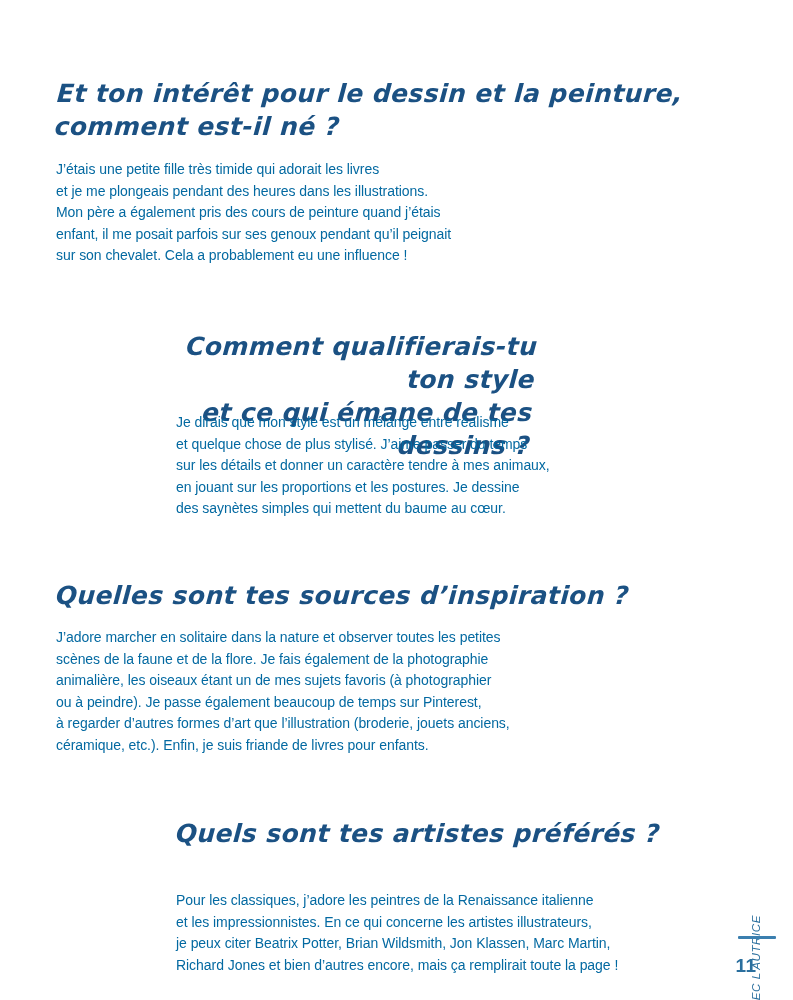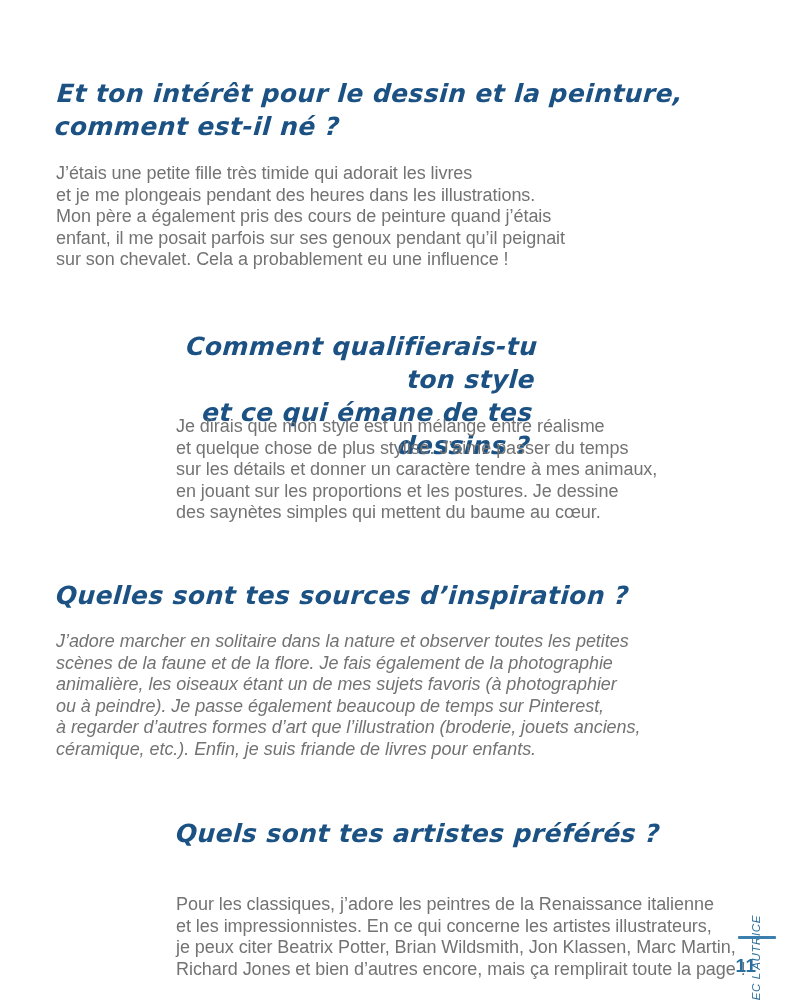--- a/index.html
+++ b/index.html
@@ -31,39 +31,39 @@
     line-height: 33px;
     letter-spacing: 0.4px;
     white-space: pre-line;
     transform: skewX(-4deg);
     -webkit-font-smoothing: antialiased;
   }
 
   
   .qa-body {
     position: absolute;
-    color: #737373;
+    color: #0369a1;
     font-family: "Liberation Sans", sans-serif;
-    font-size: 18px;
+    font-size: 14px;
     line-height: 21.6px;
     white-space: pre-line;
     letter-spacing: -0.05px;
   }
 
   
   #h1 { left: 56px; top: 56px; }
   #p1 { left: 56px; top: 145px; }
 
   
   #h2 { left: 176px; top: 309px; width: 358px; text-align: right; }
   #p2 { left: 176px; top: 398px; }
 
   
   #h3 { left: 56px; top: 558px; }
-  #p3 { left: 56px; top: 613px; font-style: italic; }
+  #p3 { left: 56px; top: 613px; }
 
   
   #h4 { left: 176px; top: 796px; }
   #p4 { left: 176px; top: 876px; }
 
   
   .running-head {
     position: absolute;
     right: 31px;
     bottom: 85px;

